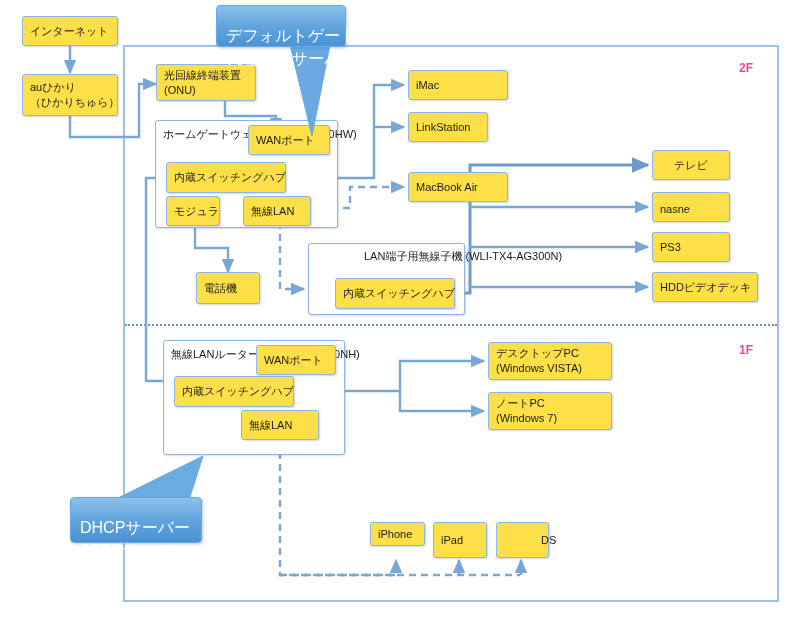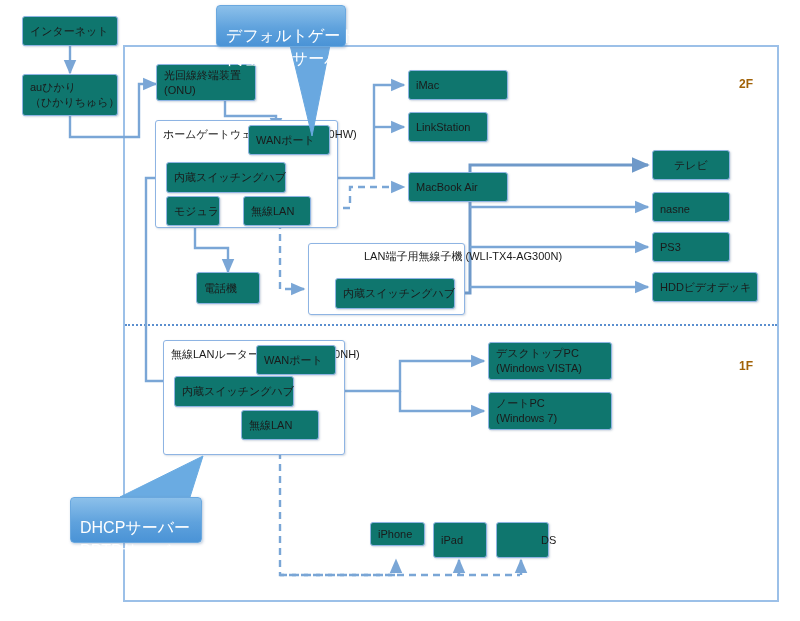--- a/index.html
+++ b/index.html
@@ -14,21 +14,21 @@
     background: #ffffff;
     font-family: "Liberation Sans", "DejaVu Sans", sans-serif;
     overflow: hidden;
   }
   
   .node {
     position: absolute;
     box-sizing: border-box;
     border: 1px solid #8eb4e3;
     border-radius: 3px;
-    background: #0f766e;
+    background: #fde047;
     color: #1a1a1a;
     font-size: 11px;
     line-height: 1.35;
     padding: 4px 7px;
     box-shadow: 1px 1px 2px rgba(120,140,170,0.35);
     display: flex;
     flex-direction: column;
     justify-content: center;
   }
   .node .ln { display: block; white-space: nowrap; }
@@ -62,22 +62,21 @@
   
   .floor-divider {
     position: absolute;
     border-top: 2px dotted #5b8fcf;
     height: 0;
   }
   .floor-label {
     position: absolute;
     font-size: 12px;
     font-weight: bold;
-    color: #a16207;
-    margin-top: 16px;
+    color: #ec4899;
   }
 
   
   .callout {
     position: absolute;
     box-sizing: border-box;
     background: linear-gradient(180deg, #8cc0ea 0%, #5fa2dd 55%, #4a93d6 100%);
     border: 1px solid #6aa8df;
     border-radius: 4px;
     color: #ffffff;

